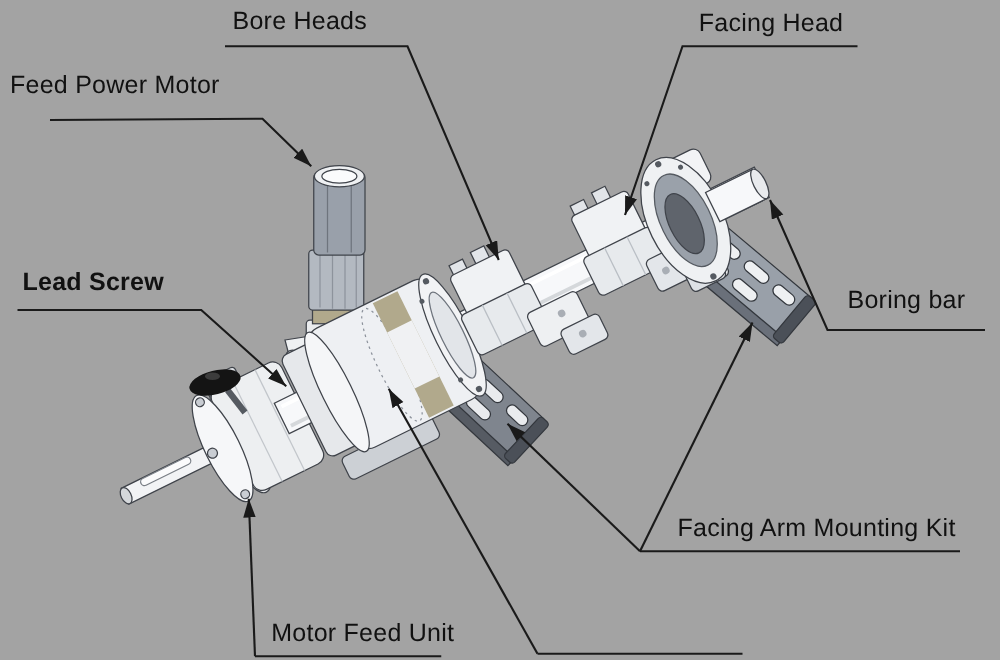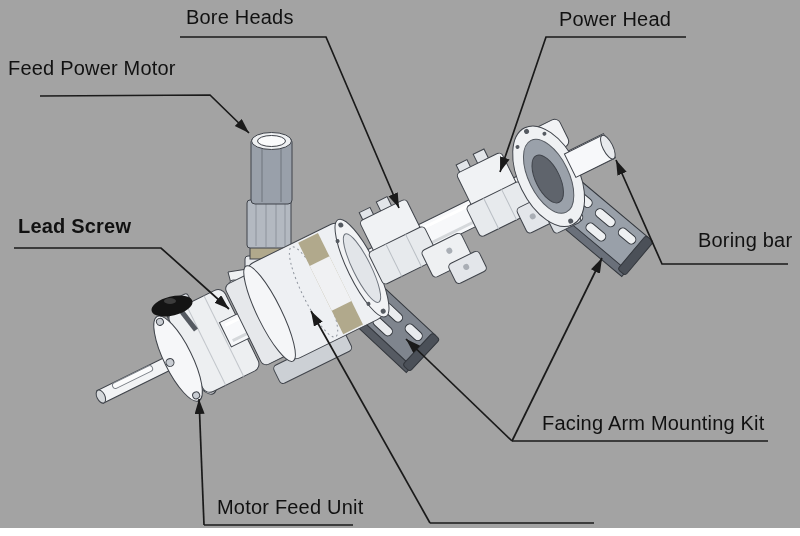--- a/index.html
+++ b/index.html
@@ -16,21 +16,21 @@
     font-size:20px;
     line-height:22px;
     color:#111111;
     white-space:nowrap;
     letter-spacing:0.2px;
   }
   .lbl-bore-heads{left:186px;top:6px;}
   .lbl-facing-head{left:559px;top:8px;}
   .lbl-drive-power-motor{left:8px;top:57px;}
   .lbl-lead-screw{left:18px;top:215px;font-weight:bold;}
-  .lbl-boring-bar{left:698px;top:229px;}
+  .lbl-boring-bar{left:678px;top:229px;}
   .lbl-single-arm{left:542px;top:412px;}
   .lbl-rotational-unit{left:437px;top:492px;}
   .lbl-axial-feed-unit{left:217px;top:496px;}
 </style>
 </head>
 <body>
 
 <div class="canvas">
 
   <svg class="machine-svg" width="800" height="536" viewBox="0 0 800 536">
@@ -183,20 +183,20 @@
       <polyline points="512,441 406,339" marker-end="url(#arrow)"></polyline>
       <polyline points="512,441 602,258" marker-end="url(#arrow)"></polyline>
       <line x1="430" y1="523" x2="594" y2="523"></line>
       <polyline points="430,523 311,311" marker-end="url(#arrow)"></polyline>
       <line x1="204" y1="525" x2="353" y2="525"></line>
       <polyline points="204,525 199,399" marker-end="url(#arrow)"></polyline>
     </g>
   </svg>
 
   <div class="lbl lbl-bore-heads">Bore Heads</div>
-  <div class="lbl lbl-facing-head">Power Head</div>
+  <div class="lbl lbl-facing-head">Facing Head</div>
   <div class="lbl lbl-drive-power-motor">Feed Power Motor</div>
   <div class="lbl lbl-lead-screw">Lead Screw</div>
   <div class="lbl lbl-boring-bar">Boring bar</div>
   <div class="lbl lbl-single-arm">Facing Arm Mounting Kit</div>
   <div class="lbl lbl-axial-feed-unit">Motor Feed Unit</div>
 
 </div>
 
 </body></html>

